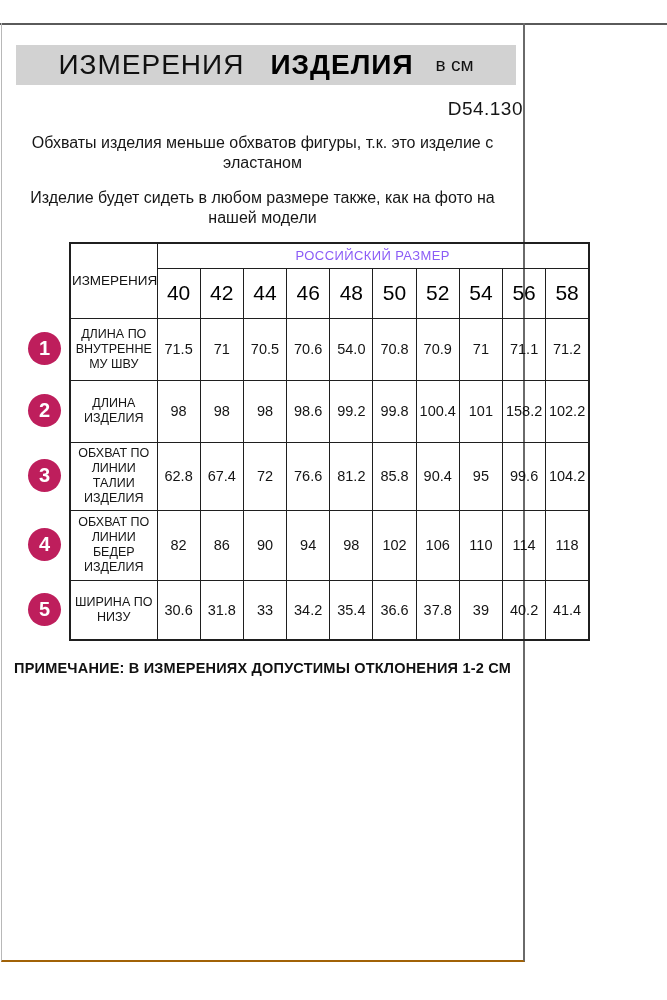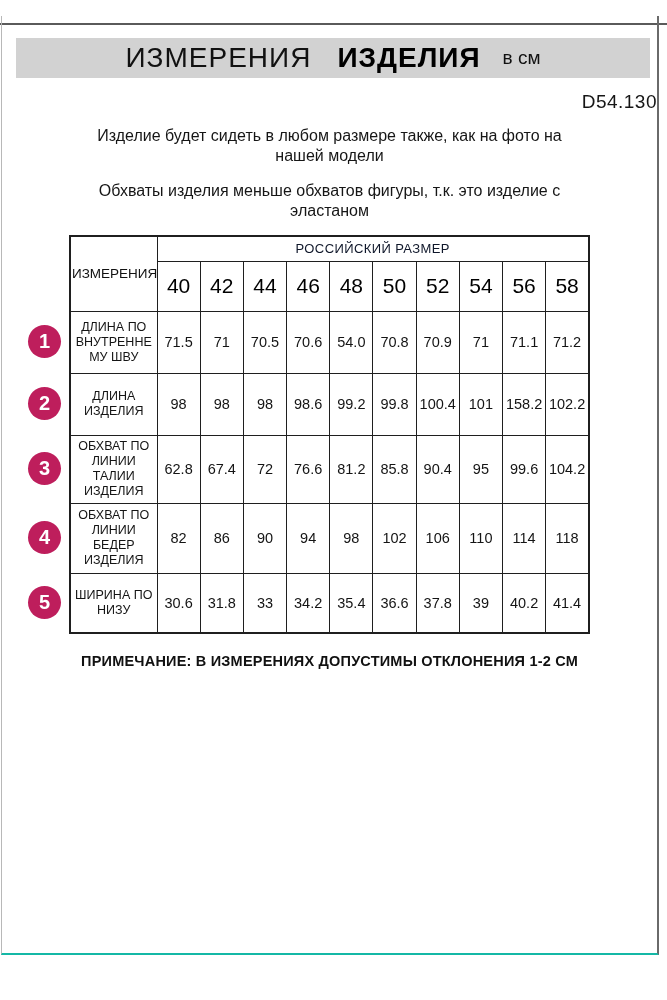--- a/index.html
+++ b/index.html
@@ -13,24 +13,24 @@
     position:relative;
     width:667px; height:1000px;
     background:#ffffff;
     overflow:hidden;
   }
   .top-rule {
     position:absolute; left:0; top:23px; width:667px; height:2px;
     background:#5a5a5a;
   }
   .frame {
-    position:absolute; left:1px; top:16px; width:658px; height:939px;
+    position:absolute; left:1px; top:23px; width:524px; height:939px;
     border-left:1px solid #b8b8b8;
     border-right:2px solid #6a6a6a;
-    border-bottom:2px solid #14b8a6;
+    border-bottom:2px solid #a16207;
   }
   .banner {
     margin:22px 7px 0 14px;
     height:40px;
     background:#d2d2d2;
     display:flex; align-items:center; justify-content:center;
     white-space:nowrap;
   }
   .title-part1 { font-size:28px; font-weight:400; letter-spacing:1px; color:#111; }
   .title-part2 { font-size:28px; font-weight:700; letter-spacing:1px; color:#000; margin-left:26px; }
@@ -58,21 +58,21 @@
   }
   col.label-col { width:87px; }
   col.size-col  { width:43.2px; }
   th, td {
     border:1px solid #1f1f1f;
     text-align:center; vertical-align:middle;
     overflow:hidden;
   }
   .group-cell {
     height:25px;
-    font-size:13px; font-weight:400; letter-spacing:0.4px; color:#0f172a;margin-left:32px;
+    font-size:13px; font-weight:400; letter-spacing:0.4px; color:#8b5cf6;margin-left:32px;
   }
   .corner-cell {
     font-size:13.5px; font-weight:400; color:#111;
     padding:0 1px;
   }
   .size-row th {
     height:50px;
     font-size:21px; font-weight:400; color:#000;
   }
   tbody tr:nth-child(1) { height:62px;padding-left:47px; }
@@ -109,22 +109,22 @@
   <div class="frame">
 
     <div class="banner" style="background: rgb(210, 210, 210);">
       <span class="title-part1">ИЗМЕРЕНИЯ</span>
       <span class="title-part2">ИЗДЕЛИЯ</span>
       <span class="title-suffix">в см</span>
     </div>
 
     <div class="model-code">D54.130</div>
 
+    <p class="intro">Обхваты изделия меньше обхватов фигуры, т.к. это изделие с эластаном</p>
     <p class="intro">Изделие будет сидеть в любом размере также, как на фото на нашей модели</p>
-    <p class="intro">Обхваты изделия меньше обхватов фигуры, т.к. это изделие с эластаном</p>
 
     <div class="table-wrap" id="table-wrap">
       <table id="size-table">
         <colgroup id="cols">
             <col class="label-col">
             <col class="size-col">
             <col class="size-col">
             <col class="size-col">
             <col class="size-col">
             <col class="size-col">

